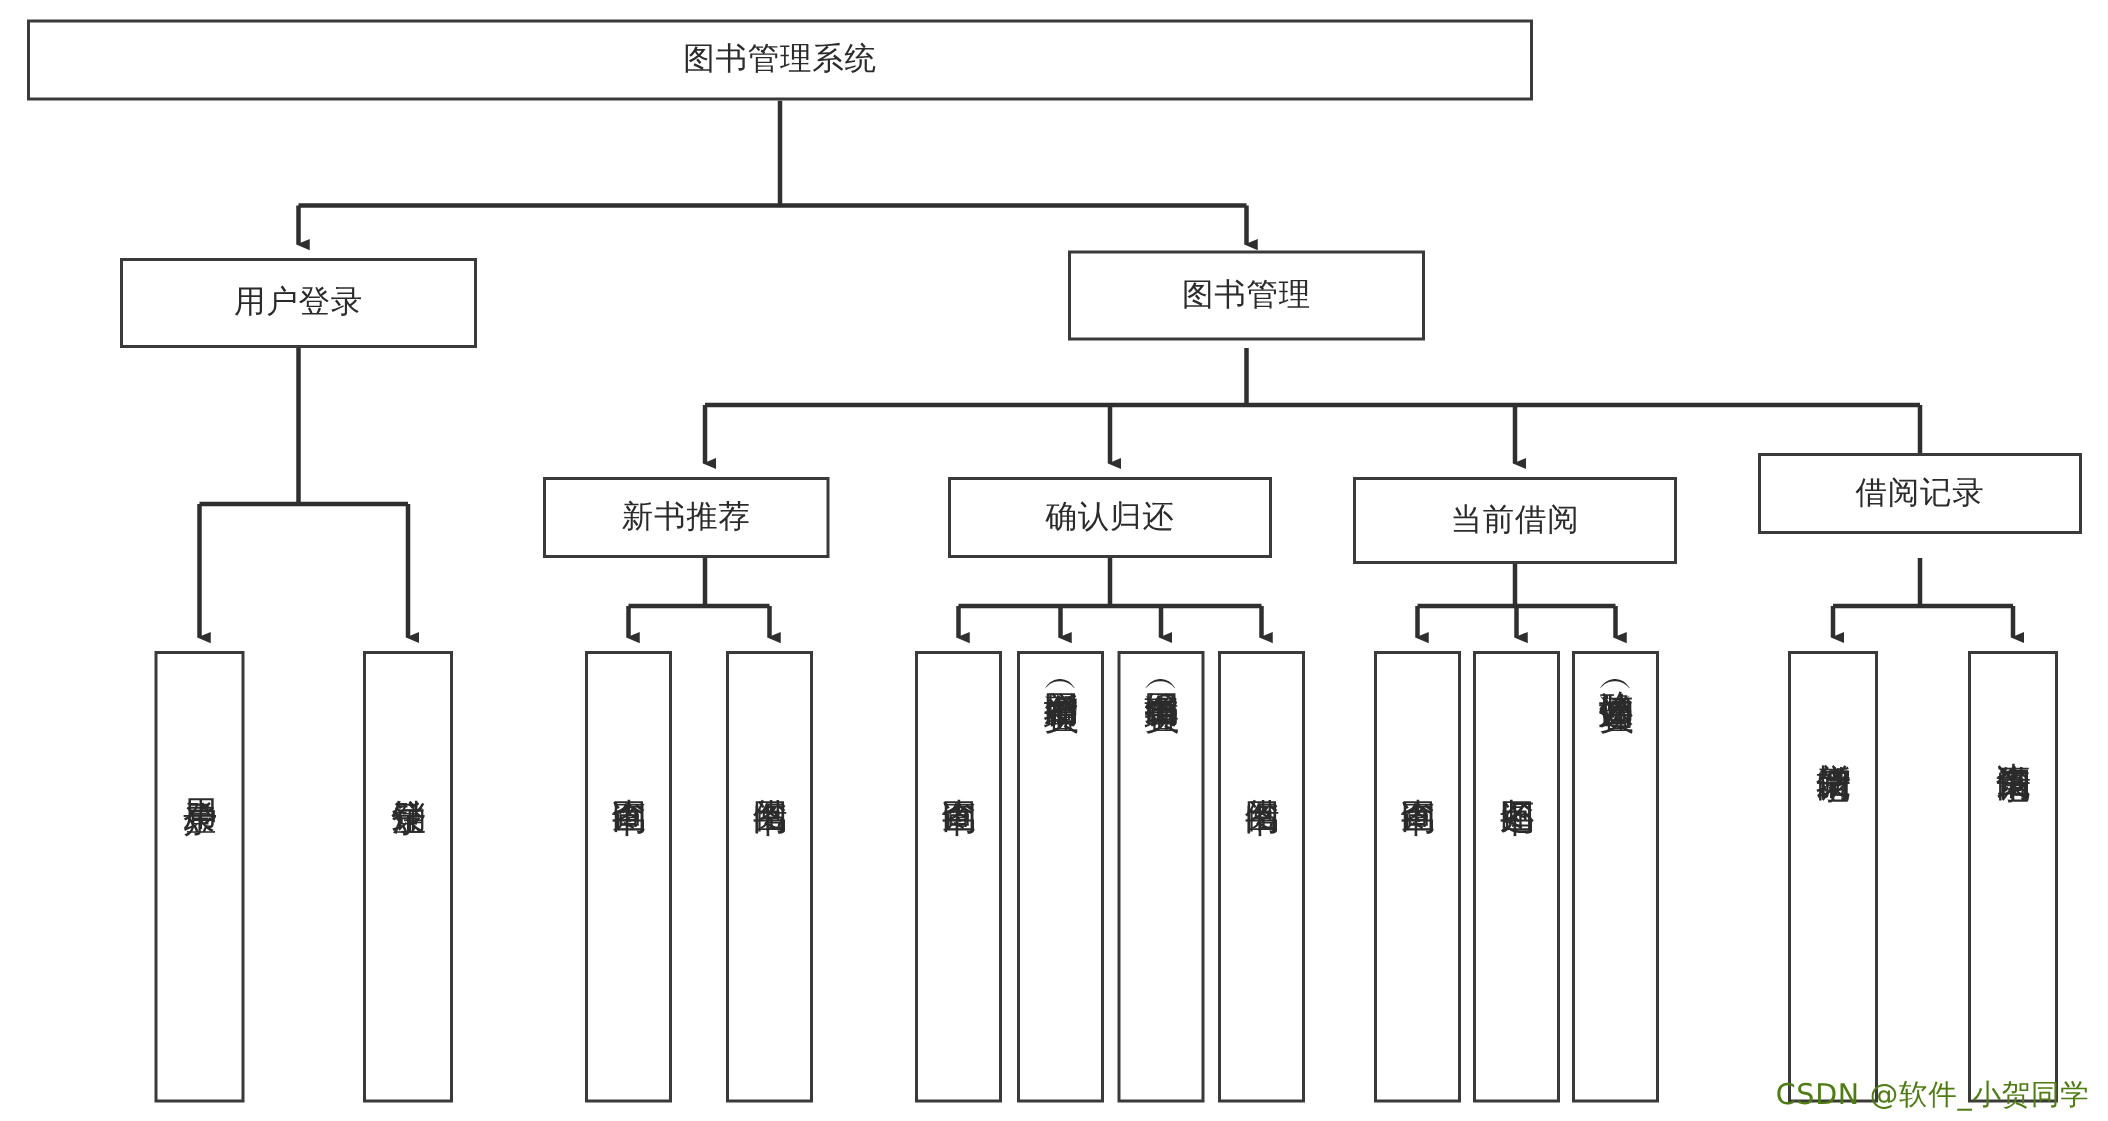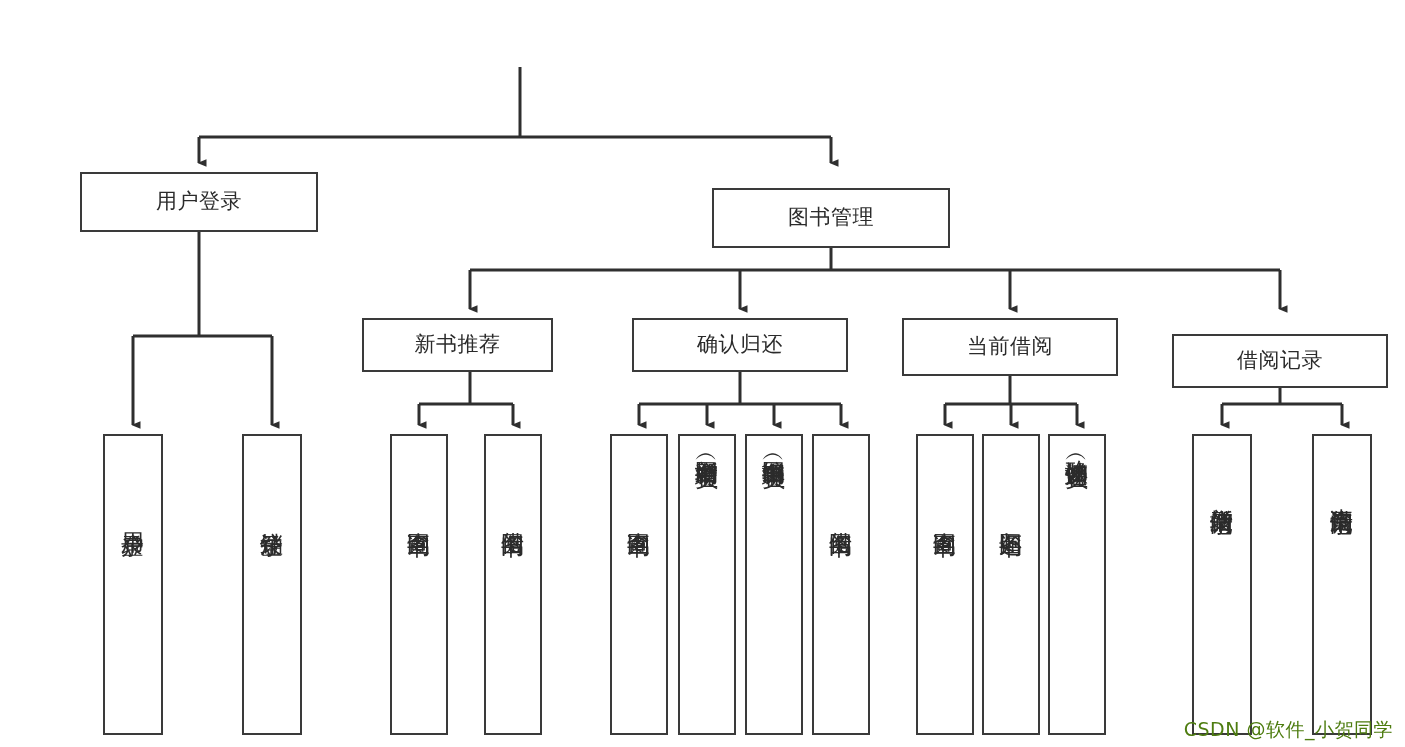--- a/index.html
+++ b/index.html
@@ -127,38 +127,41 @@
       <path d="M 1011 404 L 1011 425" marker-end="url(#arrow)"></path>
       <path d="M 1077 404 L 1077 425" marker-end="url(#arrow)"></path>
 
       <path d="M 1280 372 L 1280 404"></path>
       <path d="M 1222 404 L 1342 404"></path>
       <path d="M 1222 404 L 1222 425" marker-end="url(#arrow)"></path>
       <path d="M 1342 404 L 1342 425" marker-end="url(#arrow)"></path>
     </g>
   </svg>
 
+  <div class="node node-h" style="left:18px; top:13px; width:1004px; height:54px;">
+    <span>图书管理系统</span>
+  </div>
 
   <div class="node node-h" style="left:80px; top:172px; width:238px; height:60px;">
     <span>用户登录</span>
   </div>
-  <div class="node node-h" style="left:712px; top:188px; width:238px; height:60px;">
+  <div class="node node-h" style="left:712px; top:167px; width:238px; height:60px;">
     <span>图书管理</span>
   </div>
 
   <div class="node node-h" style="left:362px; top:318px; width:191px; height:54px;">
     <span>新书推荐</span>
   </div>
   <div class="node node-h" style="left:632px; top:318px; width:216px; height:54px;">
     <span>确认归还</span>
   </div>
   <div class="node node-h" style="left:902px; top:318px; width:216px; height:58px;">
     <span>当前借阅</span>
   </div>
-  <div class="node node-h" style="left:1172px; top:334px; width:216px; height:54px;">
+  <div class="node node-h" style="left:1172px; top:302px; width:216px; height:54px;">
     <span>借阅记录</span>
   </div>
 
   <div class="node node-v leaf-short" style="left:103px; top:434px; width:60px; height:301px;">
     <span class="vtext">用户登录</span>
   </div>
   <div class="node node-v leaf-short" style="left:242px; top:434px; width:60px; height:301px;">
     <span class="vtext">注销登录</span>
   </div>
 

